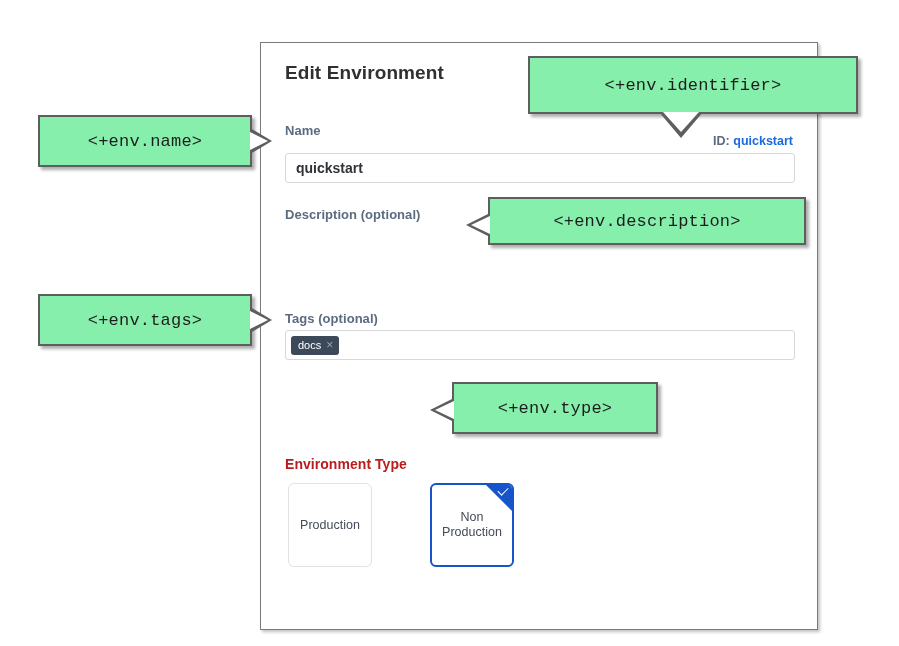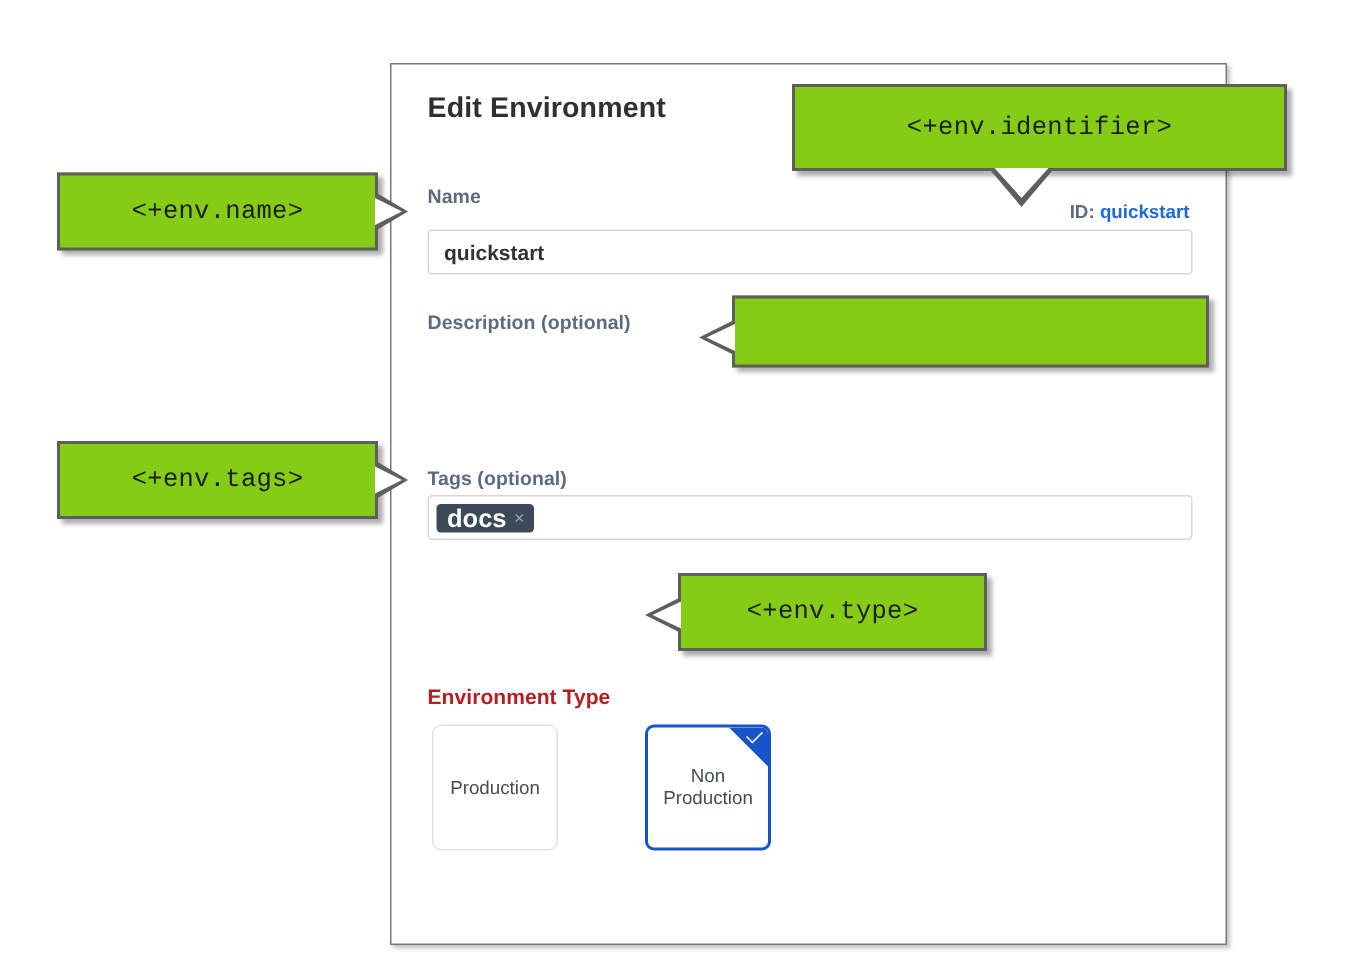--- a/index.html
+++ b/index.html
@@ -113,22 +113,22 @@
     top: 293px;
     height: 19px;
     background: #3c4959;
     border-radius: 3px;
     padding: 0 6px 0 7px;
     display: flex;
     align-items: center;
     gap: 5px;
   }
   #tag-chip .tag-text {
-    font-size: 17px;
-    font-weight: 700;
+    font-size: 11px;
+    font-weight: 400;
     color: #ffffff;
     line-height: 19px;
     text-align: right;
   }
   #tag-chip .tag-remove {
     font-size: 12px;
     color: #9aa4b0;
     line-height: 19px;
     cursor: pointer;
   }
@@ -202,21 +202,21 @@
     color: #ffffff;
     font-size: 14px;
     font-weight: 600;
     font-family: "Liberation Sans", sans-serif;
     cursor: pointer;
   }
 
   
   .callout {
     position: absolute;
-    background: #84cc16;
+    background: #86efac;
     border: 2px solid #5e5e5e;
     box-sizing: border-box;
     display: flex;
     align-items: center;
     justify-content: center;
     font-family: "Liberation Mono", monospace;
     font-size: 17px;
     color: #1d1d1d;
     letter-spacing: 0.2px;
     box-shadow: 3px 3px 3px rgba(0,0,0,0.32);
@@ -328,20 +328,21 @@
   <span class="tail tail-right-f"></span>
 </div>
 
 <div class="callout" id="callout-identifier">
   <span>&lt;+env.identifier&gt;</span>
   <span class="tail tail-down-b"></span>
   <span class="tail tail-down-f"></span>
 </div>
 
 <div class="callout" id="callout-description">
+  <span>&lt;+env.description&gt;</span>
   <span class="tail tail-left-b"></span>
   <span class="tail tail-left-f"></span>
 </div>
 
 <div class="callout" id="callout-type">
   <span>&lt;+env.type&gt;</span>
   <span class="tail tail-left-b"></span>
   <span class="tail tail-left-f"></span>
 </div>
 

